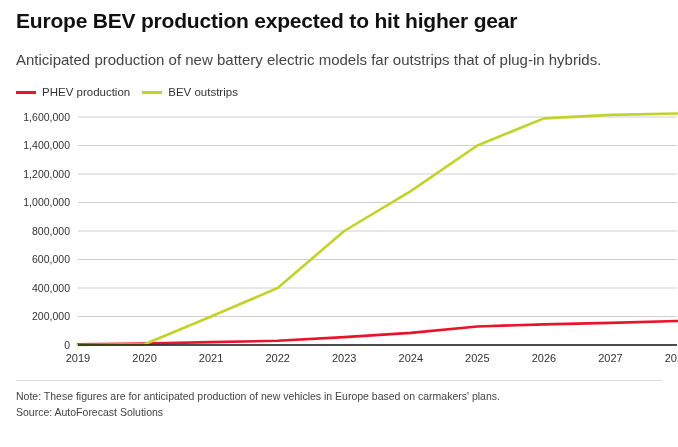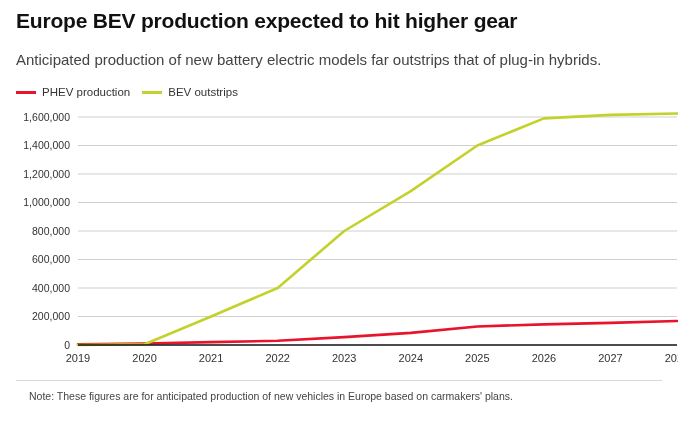--- a/index.html
+++ b/index.html
@@ -74,21 +74,21 @@
     left: 0;
     top: 100px;
     width: 678px;
     height: 270px;
   }
   .plot-svg {
     display: block;
   }
   .footer {
     position: absolute;
-    left: 29px;
+    left: 16px;
     top: 388px;
     width: 650px;
   }
   .footer-line {
     font-size: 10.5px;
     color: #444444;
     line-height: 16px;
     white-space: nowrap;
   }
   .divider {
@@ -170,15 +170,16 @@
           <text x="610.4444444444445" y="262" text-anchor="middle" class="xtick-label">2027</text>
           <text x="677" y="262" text-anchor="middle" class="xtick-label">2028</text>
         </g>
     </svg>
   </div>
 
   <div class="divider"></div>
 
   <div class="footer">
     <div class="footer-line">Note: These figures are for anticipated production of new vehicles in Europe based on carmakers' plans.</div>
+    <div class="footer-line">Source: AutoForecast Solutions</div>
   </div>
 
 </div>
 
 </body></html>

